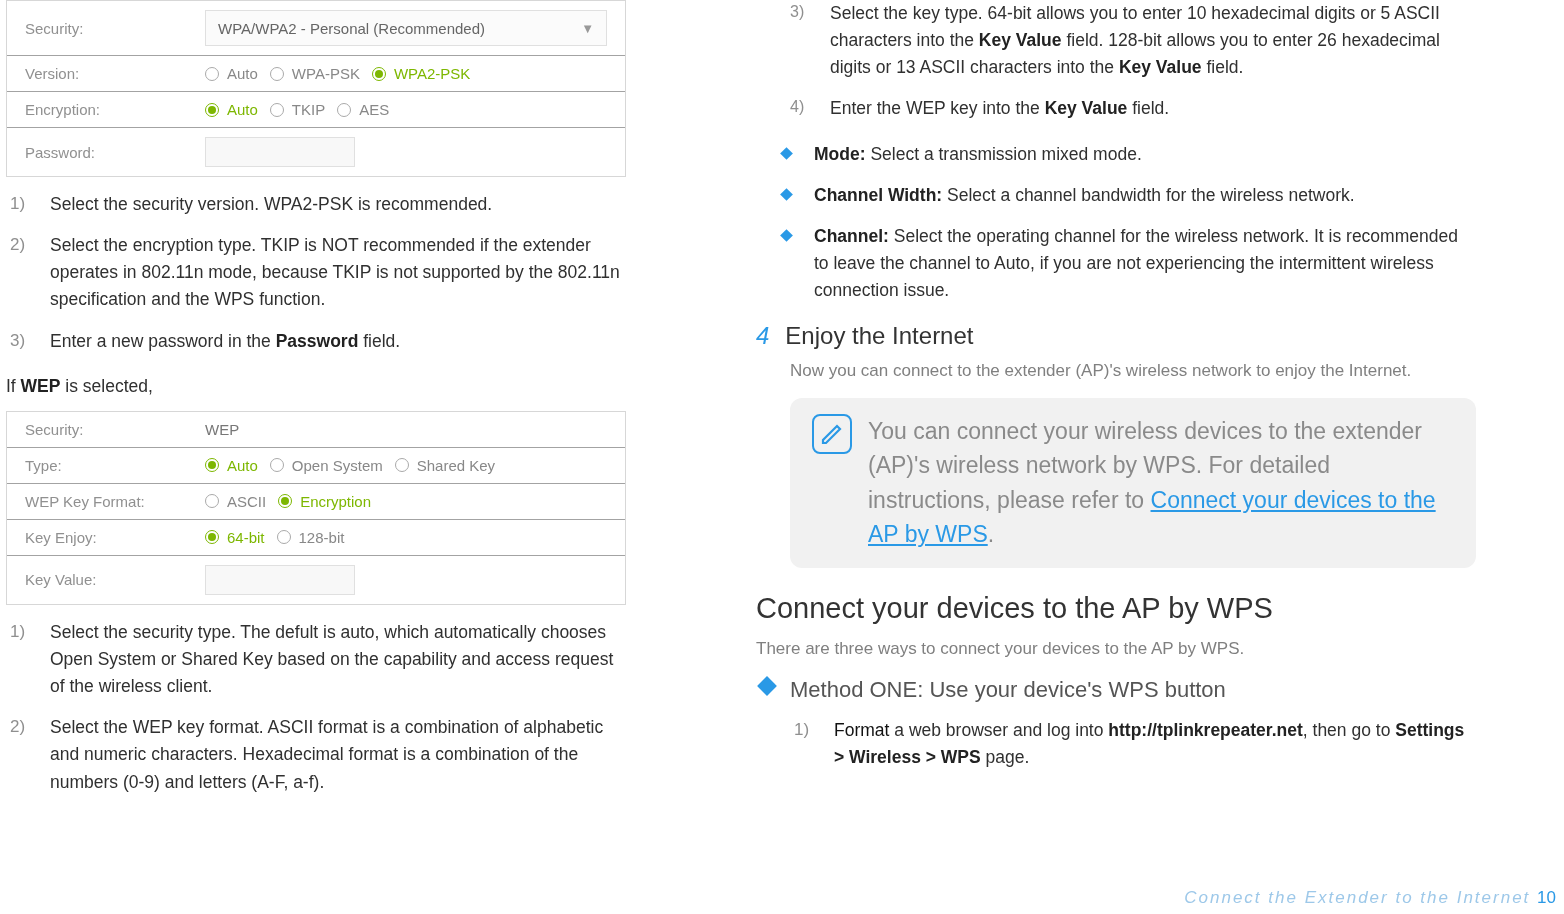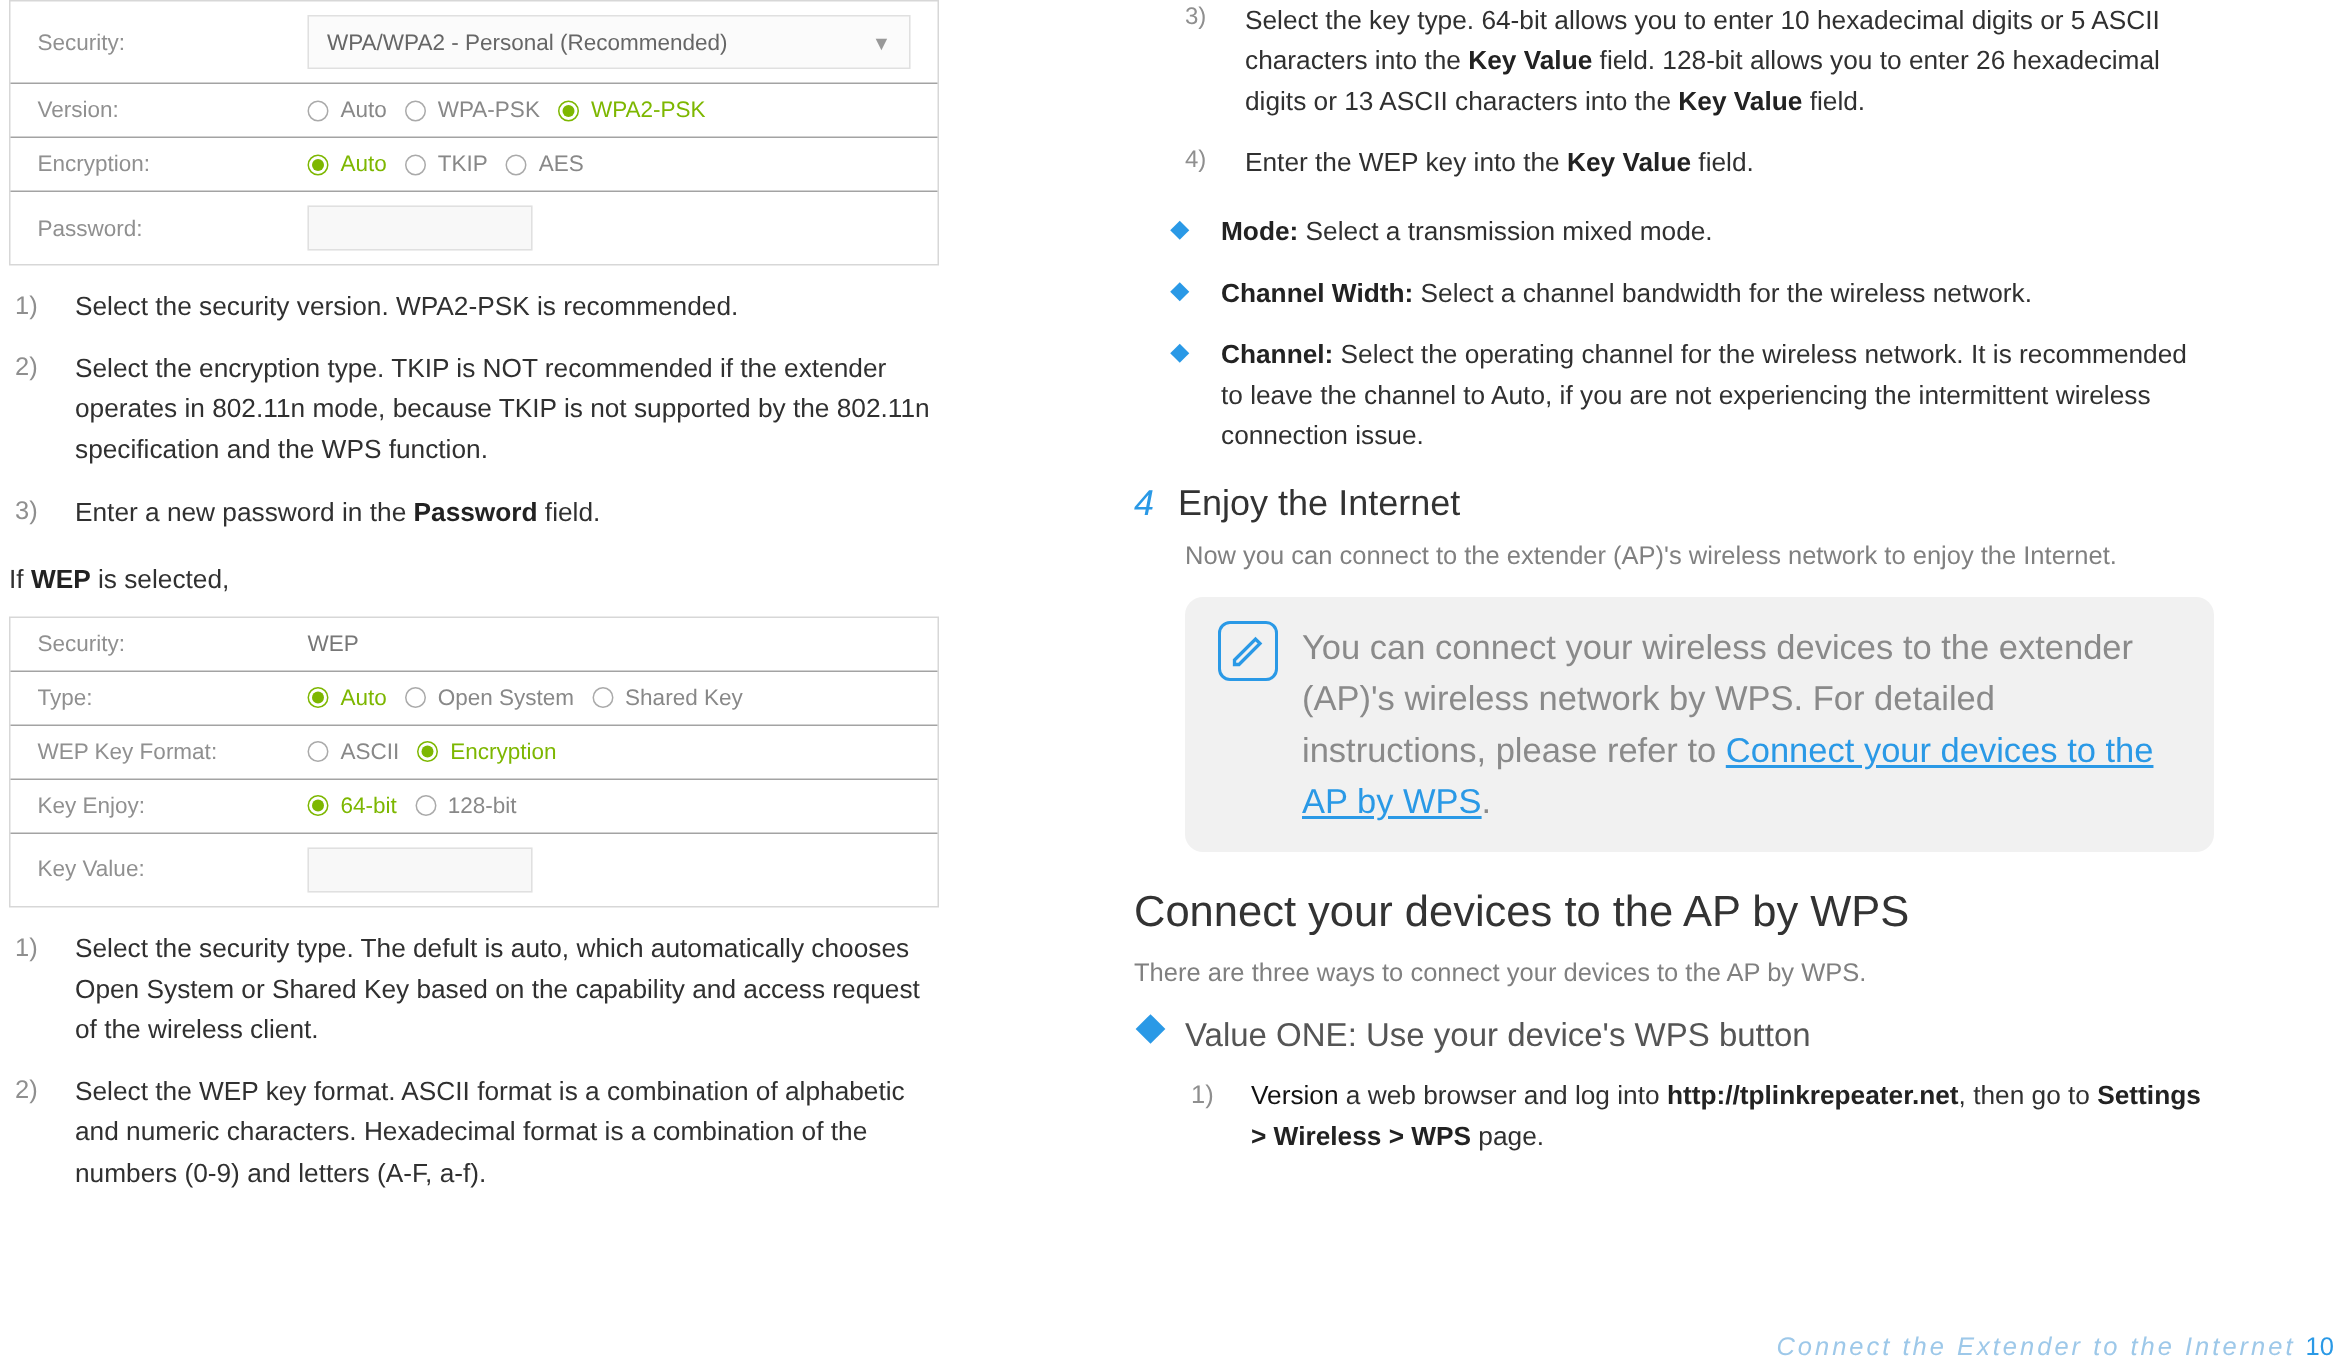--- a/index.html
+++ b/index.html
@@ -413,24 +413,24 @@
       <div class="note-text">
         <span>You can connect your wireless devices to the extender (AP)'s wireless network by WPS. For detailed instructions, please refer to </span><a href="#">Connect your devices to the AP by WPS</a><span>.</span>
       </div>
     </div>
 
     <h2 class="sect">Connect your devices to the AP by WPS</h2>
     <p class="subintro">There are three ways to connect your devices to the AP by WPS.</p>
 
     <ul class="diamond-list big-diamond-list">
       <li>
-        <span class="method-title">Value ONE: Use your device's WPS button</span>
+        <span class="method-title">Method ONE: Use your device's WPS button</span>
         <ol class="numsteps" style="margin-top:10px;margin-bottom:0;">
           <li>
-            <span style="color:#111">Version</span><span> a web browser and log into </span><b>http://tplinkrepeater.net</b><span>, then go to </span><b>Settings &gt; Wireless &gt; WPS</b><span> page.</span>
+            <span style="color:#111">Format</span><span> a web browser and log into </span><b>http://tplinkrepeater.net</b><span>, then go to </span><b>Settings &gt; Wireless &gt; WPS</b><span> page.</span>
           </li>
         </ol>
       </li>
     </ul>
 
   </div>
 </div>
 
 <div class="footer">
   <span>Connect the Extender to the Internet</span>

